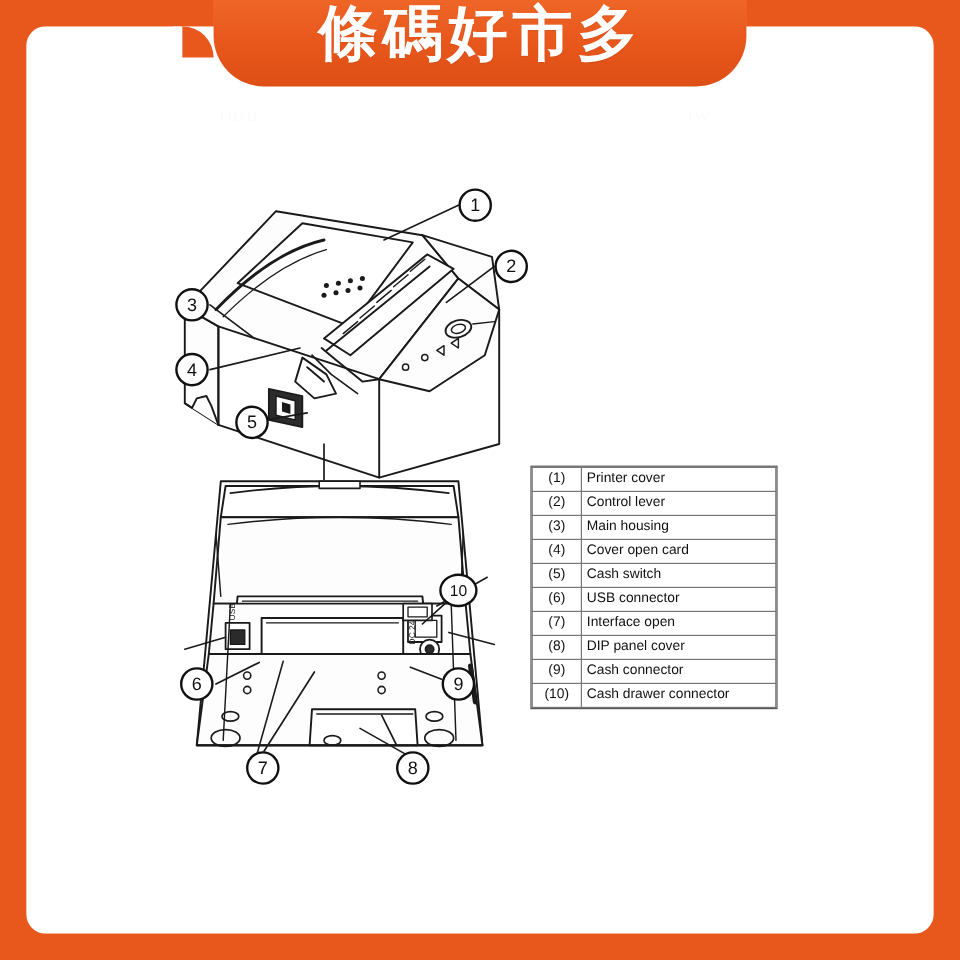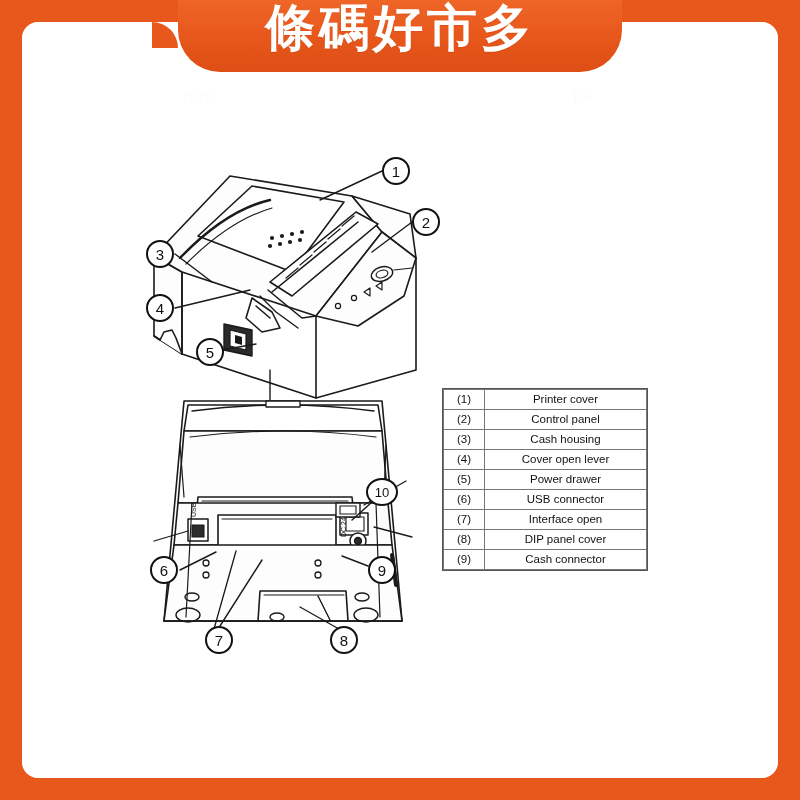--- a/index.html
+++ b/index.html
@@ -107,21 +107,21 @@
     height:19px;
     padding:0 4px;
     line-height:19px;
     white-space:nowrap;
   }
   #legend td.num{
     width:36px;
     text-align:center;
     padding:0 2px;
   }
-  #legend td.lbl{text-align:center;}
+  #legend td.lbl{text-align:left;}
 </style>
 </head>
 <body>
 
 <div id="page">
 
   <div class="frame-inner"></div>
 
   <div class="wing-mask l"></div>
   <div class="wing-mask r"></div>
@@ -306,47 +306,51 @@
 
   <div id="legend">
     <table>
       <tbody id="legend-body">
           <tr>
             <td class="num">(1)</td>
             <td class="lbl">Printer cover</td>
           </tr>
           <tr>
             <td class="num">(2)</td>
-            <td class="lbl">Control panel</td>
+            <td class="lbl">Control lever</td>
           </tr>
           <tr>
             <td class="num">(3)</td>
-            <td class="lbl">Cash housing</td>
+            <td class="lbl">Main housing</td>
           </tr>
           <tr>
             <td class="num">(4)</td>
-            <td class="lbl">Cover open lever</td>
+            <td class="lbl">Cover open card</td>
           </tr>
           <tr>
             <td class="num">(5)</td>
-            <td class="lbl">Power drawer</td>
+            <td class="lbl">Cash switch</td>
           </tr>
           <tr>
             <td class="num">(6)</td>
             <td class="lbl">USB connector</td>
           </tr>
           <tr>
             <td class="num">(7)</td>
             <td class="lbl">Interface open</td>
           </tr>
           <tr>
             <td class="num">(8)</td>
             <td class="lbl">DIP panel cover</td>
           </tr>
           <tr>
             <td class="num">(9)</td>
             <td class="lbl">Cash connector</td>
+          </tr>
+          <tr>
+            <td class="num">(10)</td>
+            <td class="lbl">Cash drawer connector</td>
           </tr>
         </tbody>
     </table>
   </div>
 
 </div>
 
 </body></html>

